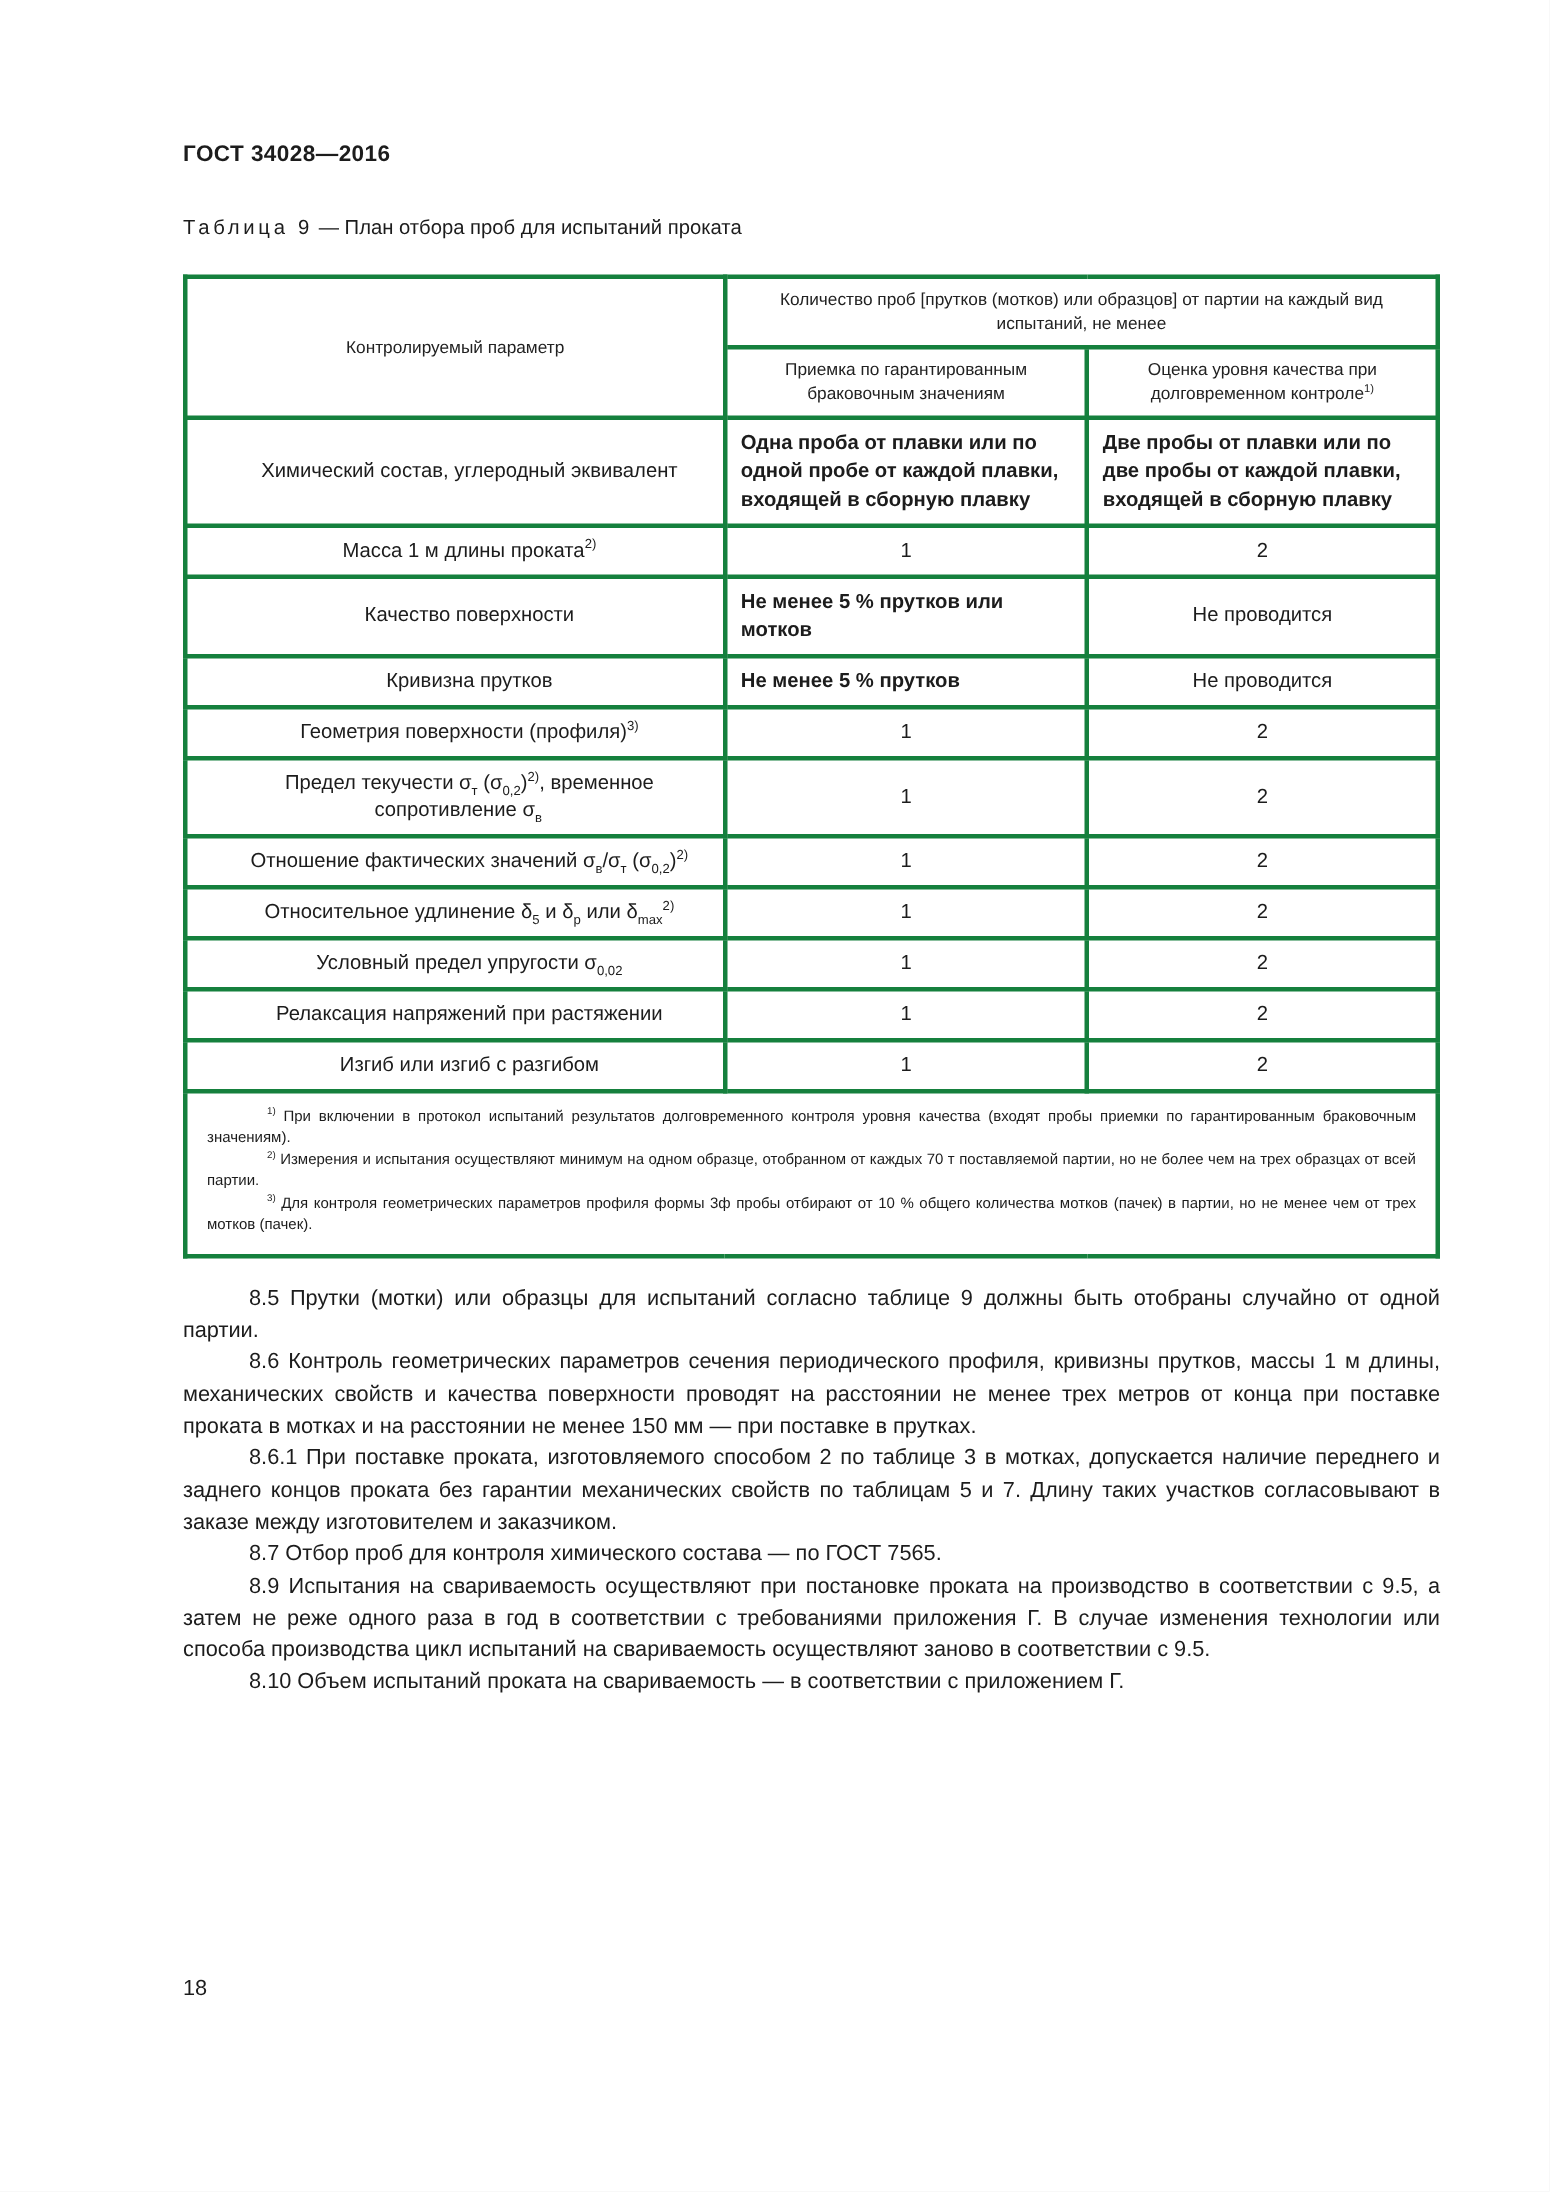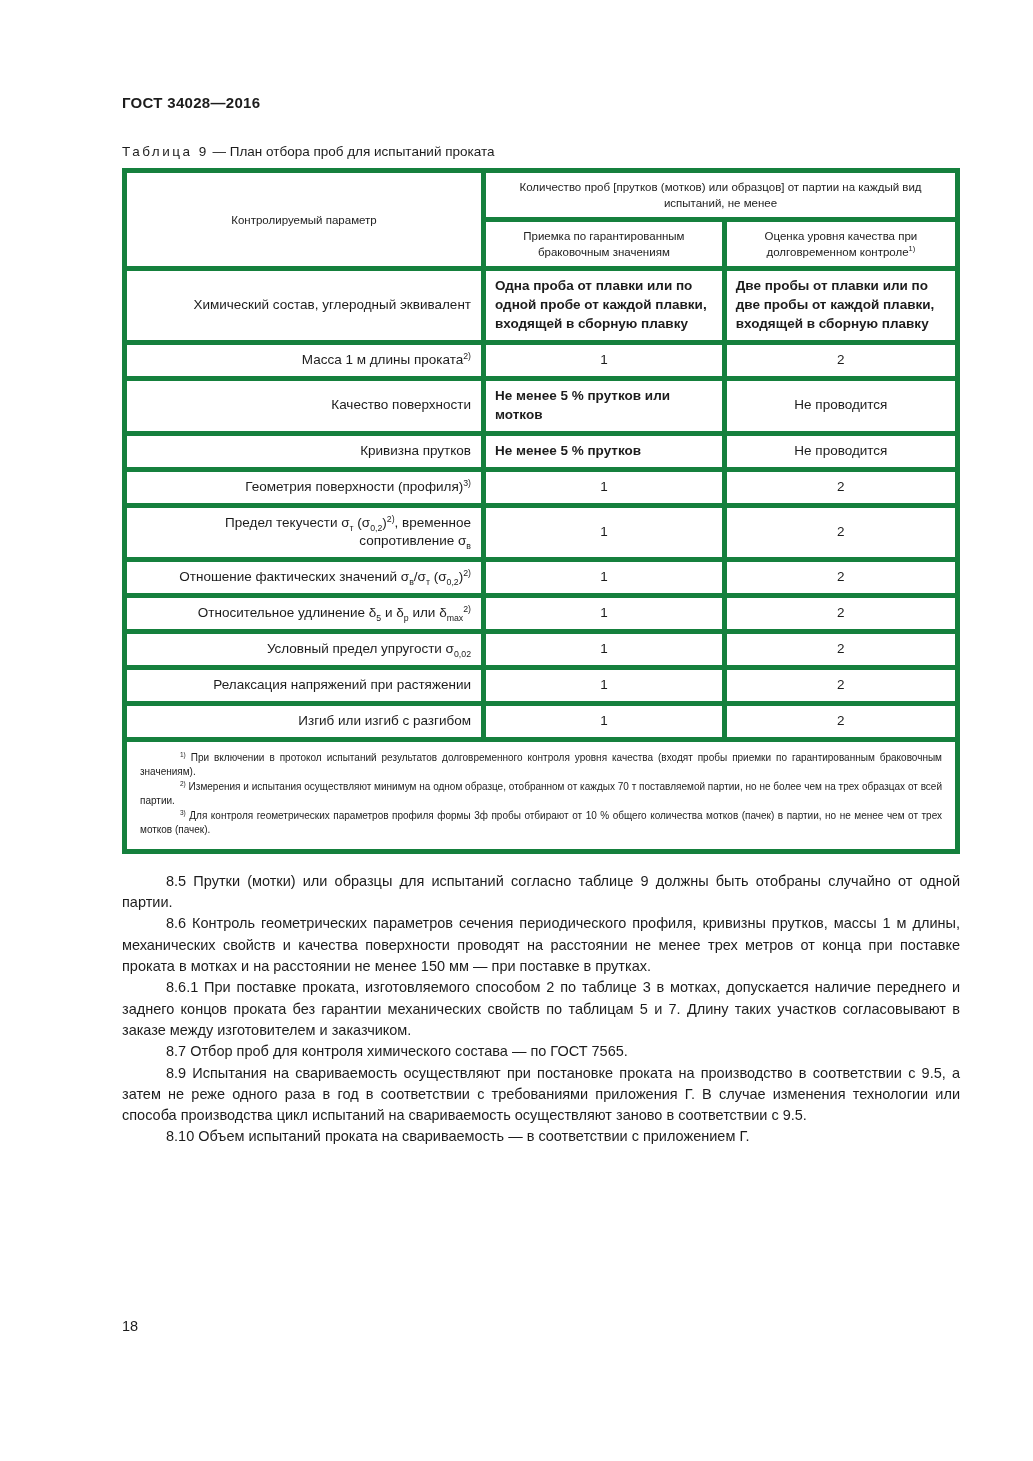--- a/index.html
+++ b/index.html
@@ -22,47 +22,47 @@
     width: 838px;
   }
   .doc-header {
     padding-top: 94px;
     font-weight: bold;
     font-size: 15px;
     letter-spacing: 0.3px;
   }
   .table-caption {
     margin-top: 33px;
-    margin-bottom: 9px;
+    margin-bottom: 24px;
     font-size: 13.5px;
   }
   .caption-label { letter-spacing: 2.5px; }
 
   table.gost {
     width: 100%;
     border-collapse: collapse;
     border: 2px solid #222;
     table-layout: fixed;
   }
   table.gost th, table.gost td {
-    border: 5px solid #15803d;
+    border: 3px solid #15803d;
   }
   table.gost th {
     font-weight: normal;
     font-size: 11.5px;
     line-height: 1.4;
     padding: 6px 10px;
     text-align: center;
     vertical-align: middle;
     color: #222;
   }
   td.param-cell {
     font-size: 13.5px;
     line-height: 1.4;
-    text-align: right;
+    text-align: center;
     vertical-align: middle;
     padding: 6px 10px 6px 14px;
     text-indent: 15px;
   }
   td.val-cell {
     font-size: 13.5px;
     line-height: 1.4;
     text-align: center;
     vertical-align: middle;
     padding: 6px 9px;

